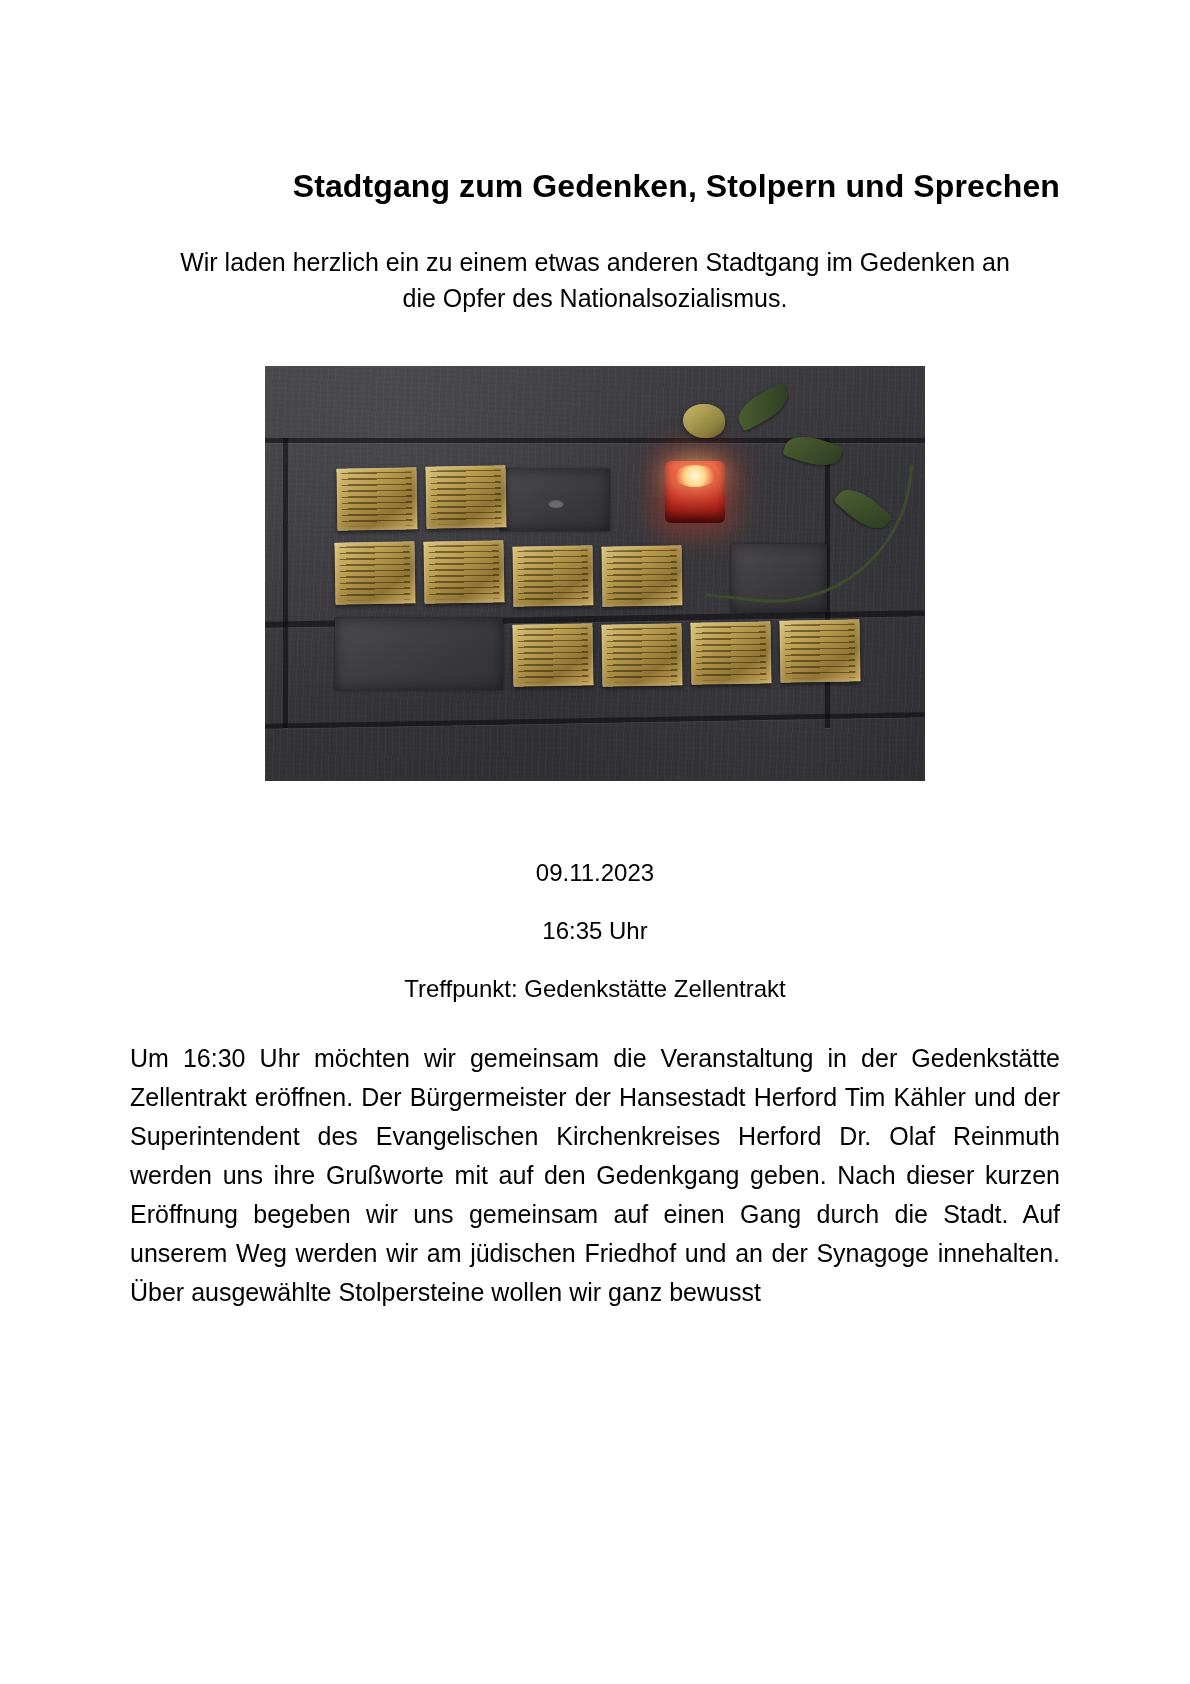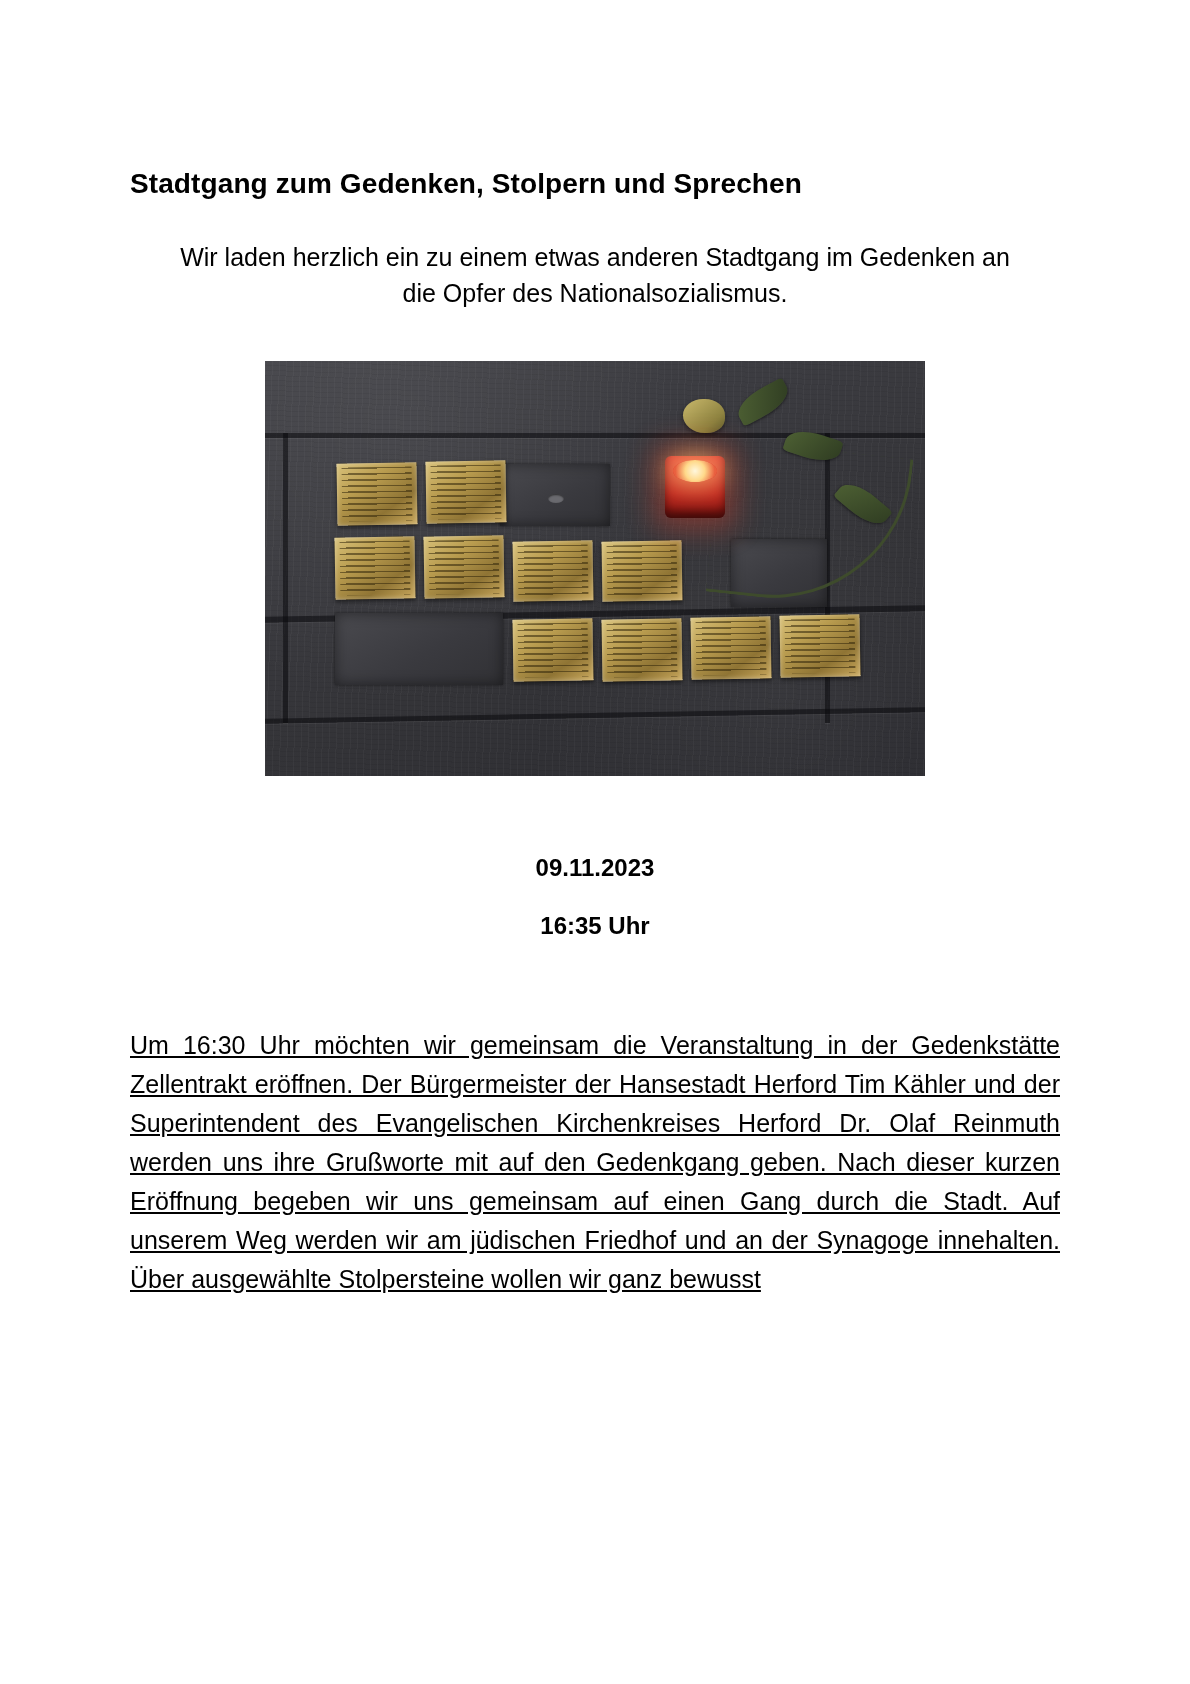--- a/index.html
+++ b/index.html
@@ -16,23 +16,23 @@
     overflow: hidden;
   }
   .page {
     width: 1190px;
     height: 1684px;
     box-sizing: border-box;
     padding: 0 130px;
     position: relative;
   }
   .title {
-    font-size: 28px;
+    font-size: 32px;
     font-weight: bold;
-    text-align: left;
+    text-align: right;
     margin-top: 168px;
     letter-spacing: 0.1px;
   }
   .intro {
     font-size: 25px;
     text-align: center;
     line-height: 1.42;
     margin-top: 40px;
     padding: 0 50px;
   }
@@ -140,31 +140,30 @@
     border-radius: 60% 10% 60% 10%;
     background: linear-gradient(120deg, #4e6134, #2e3b21);
     box-shadow: 0 1px 3px rgba(0,0,0,.5);
   }
   .when {
     margin-top: 78px;
     text-align: center;
   }
   .when div {
     font-size: 24px;
-    font-weight: bold;
+    font-weight: normal;
     margin-bottom: 30px;
   }
   .when div:last-child { margin-bottom: 0; }
   .body-text {
-    margin-top: 86px;
+    margin-top: 36px;
     font-size: 25px;
     line-height: 1.56;
     text-align: justify;
     text-justify: inter-word;
-    text-decoration: underline;
   }
 </style>
 </head>
 <body>
 
 <div class="page">
 
   <h1 class="title">Stadtgang zum Gedenken, Stolpern und Sprechen</h1>
 
   <p class="intro">Wir laden herzlich ein zu einem etwas anderen Stadtgang im Gedenken an die Opfer des Nationalsozialismus.</p>
@@ -224,17 +223,18 @@
       <div class="leaf" style="left:520px;top:72px;transform:rotate(18deg);"></div>
       <div class="leaf" style="left:570px;top:130px;transform:rotate(40deg);"></div>
       <div class="rose-head"></div>
       <div class="candle"></div>
     </div>
   </div>
 
   <div class="when">
     <div>09.11.2023</div>
     <div>16:35 Uhr</div>
+    <div>Treffpunkt: Gedenkstätte Zellentrakt</div>
   </div>
 
   <p class="body-text">Um 16:30 Uhr möchten wir gemeinsam die Veranstaltung in der Gedenkstätte Zellentrakt eröffnen. Der Bürgermeister der Hansestadt Herford Tim Kähler und der Superintendent des Evangelischen Kirchenkreises Herford Dr. Olaf Reinmuth werden uns ihre Grußworte mit auf den Gedenkgang geben. Nach dieser kurzen Eröffnung begeben wir uns gemeinsam auf einen Gang durch die Stadt. Auf unserem Weg werden wir am jüdischen Friedhof und an der Synagoge innehalten. Über ausgewählte Stolpersteine wollen wir ganz bewusst</p>
 
 </div>
 
 </body></html>

